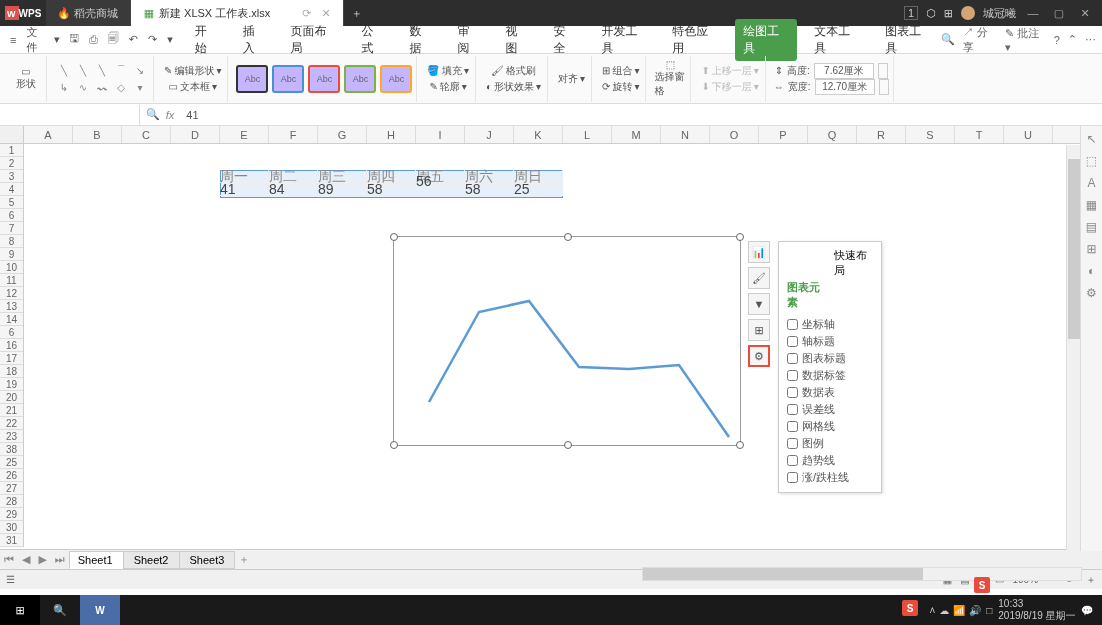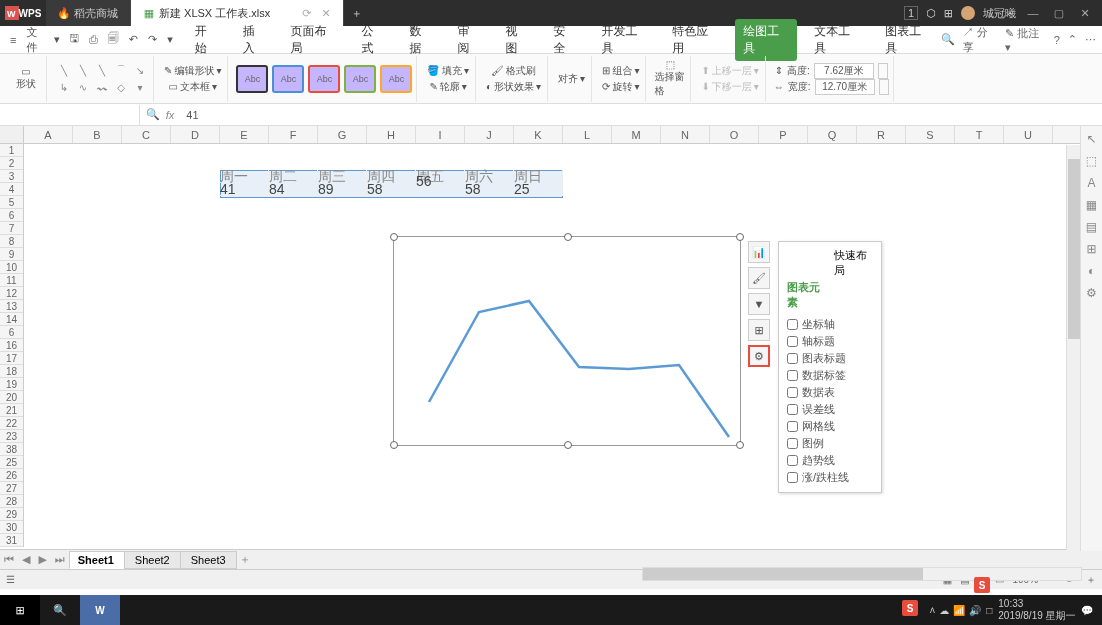--- a/index.html
+++ b/index.html
@@ -71,21 +71,21 @@
 .popup { position: absolute; width: 104px; border: 1px solid #ccc; background: #fff; box-shadow: 1px 1px 3px rgba(0,0,0,0.15); padding: 6px 8px; }
 .popup .pop-tabs { display: flex; gap: 8px; font-size: 11px; margin-bottom: 6px; }
 .popup .pop-tabs .a { color: #4a9d4a; font-weight: bold; margin-top: 32px; }
 .popup .chk { display: flex; align-items: center; gap: 4px; font-size: 11px; color: #555; padding: 1px 0; }
 .popup .chk input { width: 11px; height: 11px; }
 
 
 .sheettabs { height: 20px; display: flex; align-items: center; border-top: 1px solid #ccc; background: #f0f0f0; font-size: 11px; }
 .sheettabs .nav { padding: 0 4px; color: #888; }
 .sheettabs .st { padding: 2px 10px; border: 1px solid #ccc; background: #fff; margin-right: -1px; }
-.sheettabs .st.active { background: #fff; border-bottom: 1px solid #fff; font-weight: bold; padding-left: 8px; }
+.sheettabs .st.active { background: #fff; border-bottom: 1px solid #fff; font-weight: normal; padding-left: 8px; }
 .sheettabs .st:not(.active) { background: #e8e8e8; }
 
 
 .statusbar { height: 20px; background: #f0f0f0; border-top: 1px solid #ccc; display: flex; align-items: center; font-size: 10px; color: #666; padding: 0 6px; }
 .statusbar .right { margin-left: auto; display: flex; align-items: center; gap: 8px; }
 
 
 .hscroll { position: absolute; bottom: 44px; right: 20px; width: 440px; height: 14px; background: #f0f0f0; border: 1px solid #ddd; display: flex; }
 .hscroll .thumb { width: 280px; height: 12px; background: #ccc; }
 

